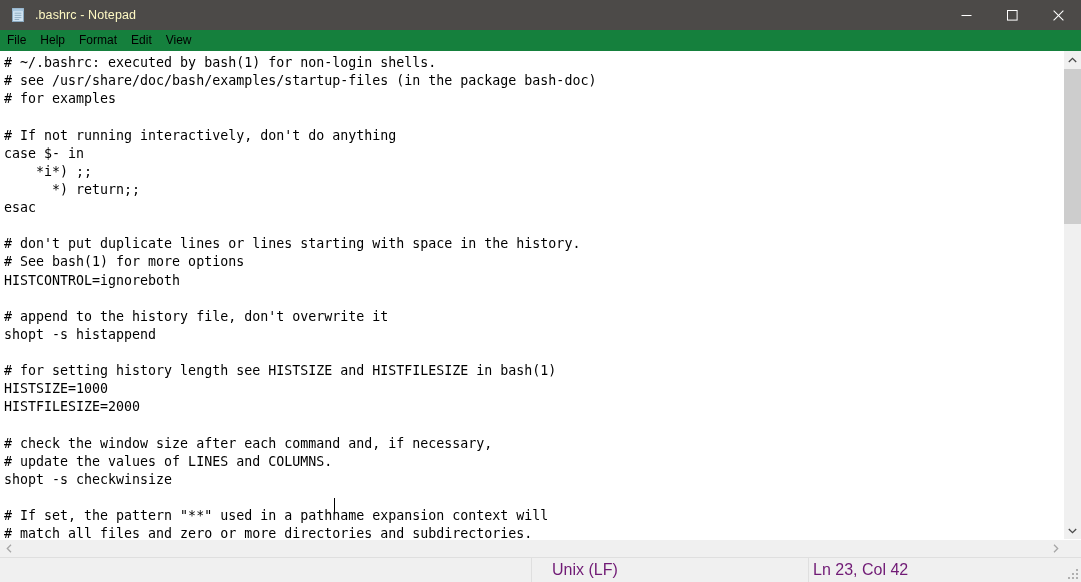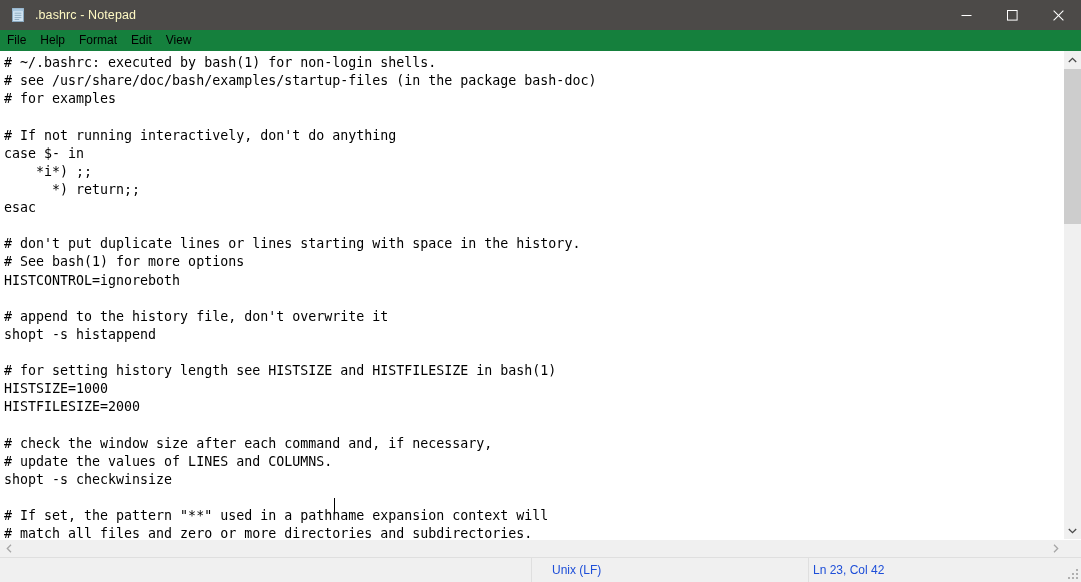--- a/index.html
+++ b/index.html
@@ -180,22 +180,22 @@
 
   
   .statusbar {
     height: 24px;
     flex: 0 0 24px;
     background: #f0f0f0;
     border-top: 1px solid #dfdfdf;
     display: flex;
     align-items: center;
     position: relative;
-    font-size: 12px;
-    color: #1d4ed8;
+    font-size: 16px;
+    color: #701a75;
   }
   .sb-cell {
     height: 24px;
     display: flex;
     align-items: center;
     box-sizing: border-box;
     white-space: nowrap;
   }
   .sb-zoom-cell  { width: 531px; padding-left: 14px; }
   .sb-eol-cell   { width: 277px; padding-left: 20px; border-left: 1px solid #dfdfdf; }

